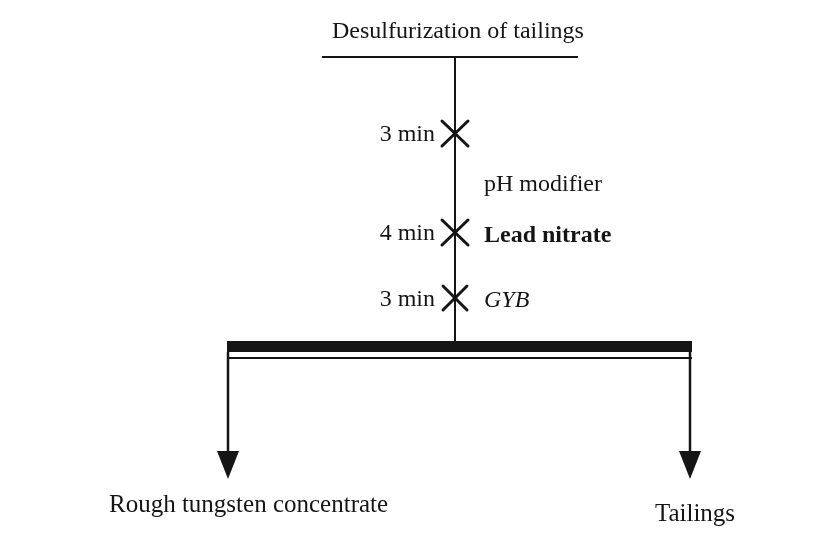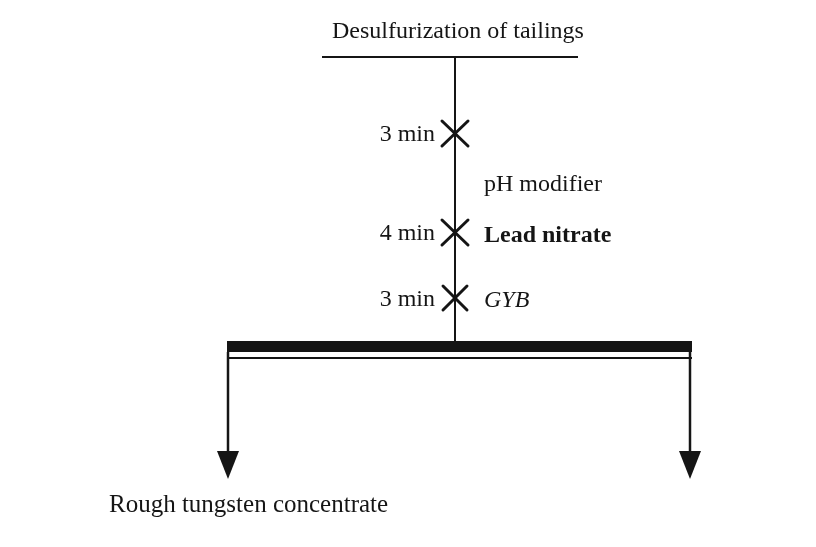--- a/index.html
+++ b/index.html
@@ -73,14 +73,15 @@
   <div class="label" style="left:484px; top:122px;margin-top:48px;">pH modifier</div>
 
   <div class="label right" style="left:345px; top:219px; width:90px;">4 min</div>
   <div class="label" style="left:484px; top:221px;font-weight:bold;">Lead nitrate</div>
 
   <div class="label right" style="left:345px; top:285px; width:90px;">3 min</div>
   <div class="label" style="left:484px; top:286px;font-style:italic;">GYB</div>
 
 
   <div class="label" style="left:85px; top:490px; font-size:25px;margin-left:24px;">Rough tungsten concentrate</div>
+  <div class="label center" style="left:640px; top:499px; width:110px; font-size:25px;">Tailings</div>
 
 </div>
 
 </body></html>

